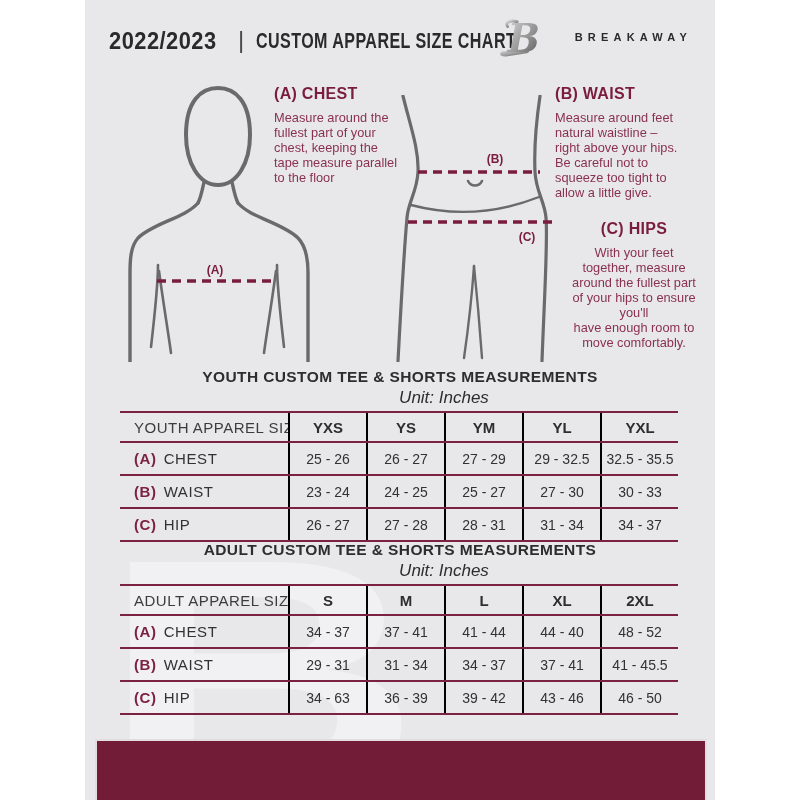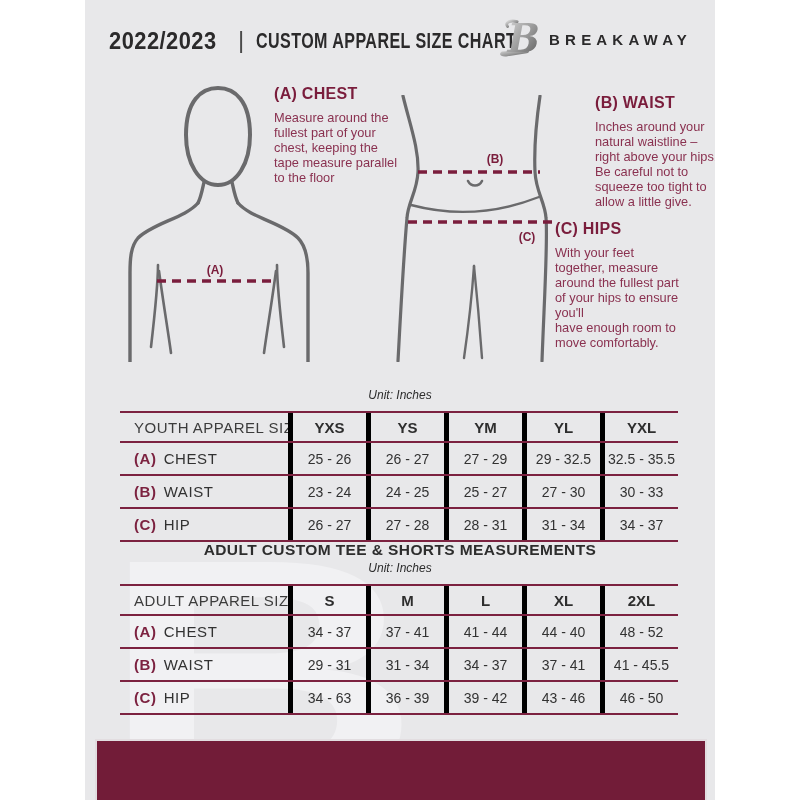--- a/index.html
+++ b/index.html
@@ -21,65 +21,65 @@
   .hdr-divider {
     position:absolute; left:153px; top:26px; font-size:24px; color:#4a4a4a;
   }
   .hdr-title {
     position:absolute; left:171px; top:28px; font-size:22px; font-weight:bold;
     color:#2b2a2b; letter-spacing:0.6px; white-space:nowrap;
     transform:scaleX(0.73); transform-origin:0 0;
   }
   .logo { position:absolute; right:172px; top:15px; width:46px; height:46px; }
   .brand {
-    position:absolute; right:23px; top:31px; font-size:15px; font-weight:bold;
+    position:absolute; right:23px; top:31px; font-size:11px; font-weight:bold;
     color:#2b2a2b; letter-spacing:5.2px; white-space:nowrap;
   }
   
   .figure { position:absolute; }
   .fig-upper { left:40px;  top:83px; width:195px; height:279px; }
   .fig-lower { left:303px; top:95px; width:174px; height:267px; }
   .guide-sec { position:absolute; z-index:1; }
   .guide-sec h3 {
     margin:0 0 7px 0; font-size:16px; font-weight:bold; color:#7a1d3c;
     letter-spacing:0.3px;
   }
   .guide-sec p {
     margin:0; font-size:12.8px; line-height:15px; 
     color:#8a3150; white-space:pre-line;
   }
   .sec-a { left:175px; top:85px;  width:150px;margin-left:14px; }
-  .sec-b { left:470px; top:94px;  width:158px;margin-left:40px; }
-  .sec-c { left:470px; top:220px; width:158px; }
+  .sec-b { left:470px; top:85px;  width:158px; }
+  .sec-c { left:470px; top:220px; width:158px;text-align:center; }
   
   .tbl-title {
     position:absolute; left:0; width:100%; text-align:center; z-index:1;
     font-size:15.5px; font-weight:bold; letter-spacing:0.4px; color:#2d2d2d;
   }
   .tbl-unit {
     position:absolute; left:0; width:100%; text-align:center; z-index:1;
-    font-size:12px; font-style:italic; color:#2d2d2d;
+    font-size:17px; font-style:italic; color:#2d2d2d;padding-left:44px;
   }
   .youth-title { top:368px; }  .youth-unit { top:388px; }
   .adult-title { top:541px; }  .adult-unit { top:561px; }
   
   .size-table {
     position:absolute; left:35px; width:558px; z-index:1;
     border-bottom:2px solid #7c2240;
   }
   .youth-table { top:411px; }
   .adult-table { top:584px; }
   .t-row {
     display:grid; grid-template-columns:168px repeat(5,1fr);
     border-top:2px solid #7c2240; height:31px;
   }
   .t-row.t-head { height:28px; }
   .t-cell {
     display:flex; align-items:center; justify-content:center;
-    font-size:14px; color:#323232; border-left:5px solid #000000;
+    font-size:14px; color:#323232; border-left:2px solid #000000;
     white-space:nowrap; overflow:hidden;
   }
   .t-cell:first-child {
     border-left:none; justify-content:flex-start; padding-left:14px;
     font-size:15px; letter-spacing:0.6px;
   }
   .t-head .t-cell { font-weight:bold; font-size:15px; color:#2e2e2e; }
   .t-head .t-cell:first-child { font-weight:normal; color:#3c3c3c; letter-spacing:0.5px; }
   .row-key { color:#7c2240; font-weight:bold; margin-right:7px; }
   
@@ -154,38 +154,39 @@
   <div class="guide-sec sec-a">
     <h3>(A) CHEST</h3>
     <p>Measure around the
 fullest part of your
 chest, keeping the
 tape measure parallel
 to the floor</p>
   </div>
   <div class="guide-sec sec-b">
     <h3>(B) WAIST</h3>
-    <p>Inches around your
+    <p>Measure around feet
 natural waistline –
 right above your hips.
 Be careful not to
 squeeze too tight to
 allow a little give.</p>
   </div>
   <div class="guide-sec sec-c">
     <h3>(C) HIPS</h3>
     <p>With your feet
 together, measure
 around the fullest part
 of your hips to ensure
 you'll
 have enough room to
 move comfortably.</p>
   </div>
 
+  <div class="tbl-title youth-title">YOUTH CUSTOM TEE &amp; SHORTS MEASUREMENTS</div>
   <div class="tbl-unit youth-unit">Unit: Inches</div>
   <div class="size-table youth-table" id="youth-table">
       <div class="t-row t-head">
         <div class="t-cell">YOUTH APPAREL SIZE</div>
         <div class="t-cell">YXS</div>
         <div class="t-cell">YS</div>
         <div class="t-cell">YM</div>
         <div class="t-cell">YL</div>
         <div class="t-cell">YXL</div>
       </div>

